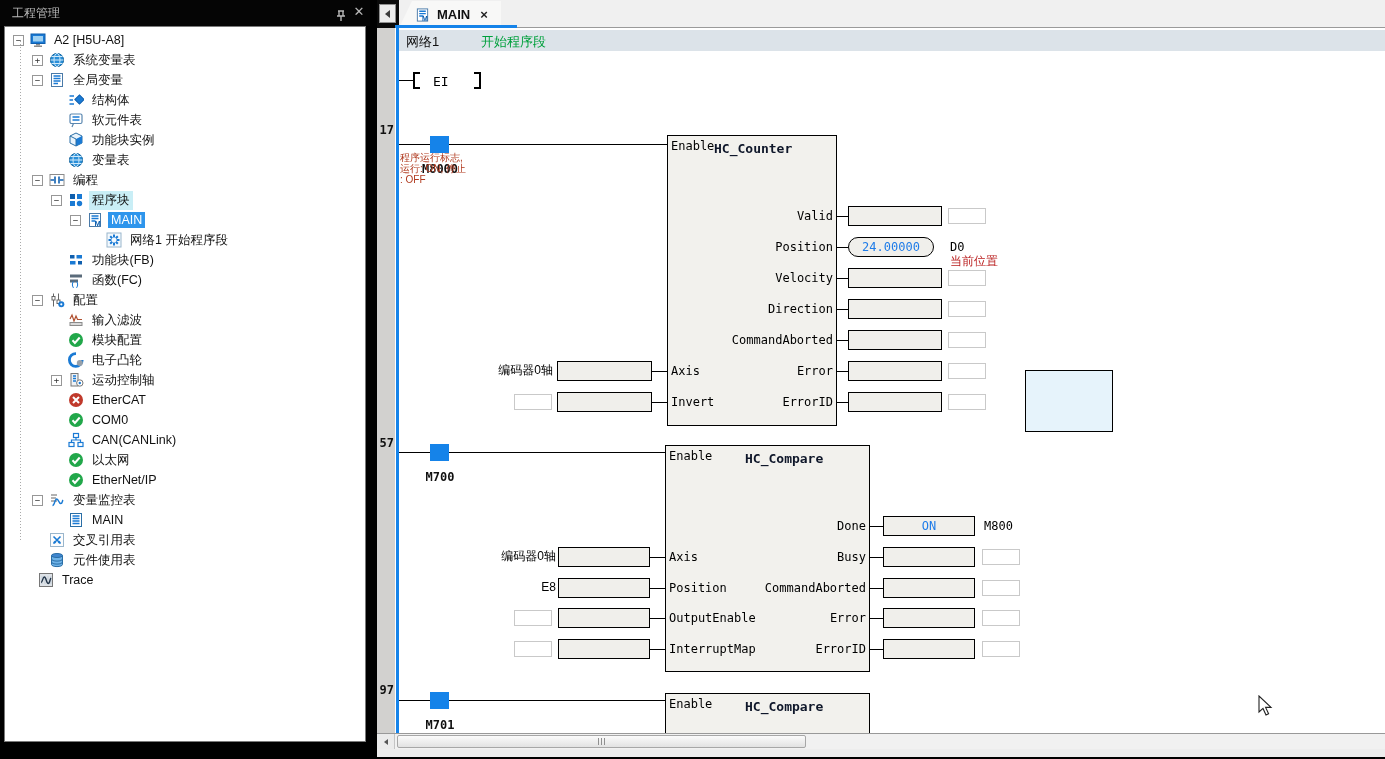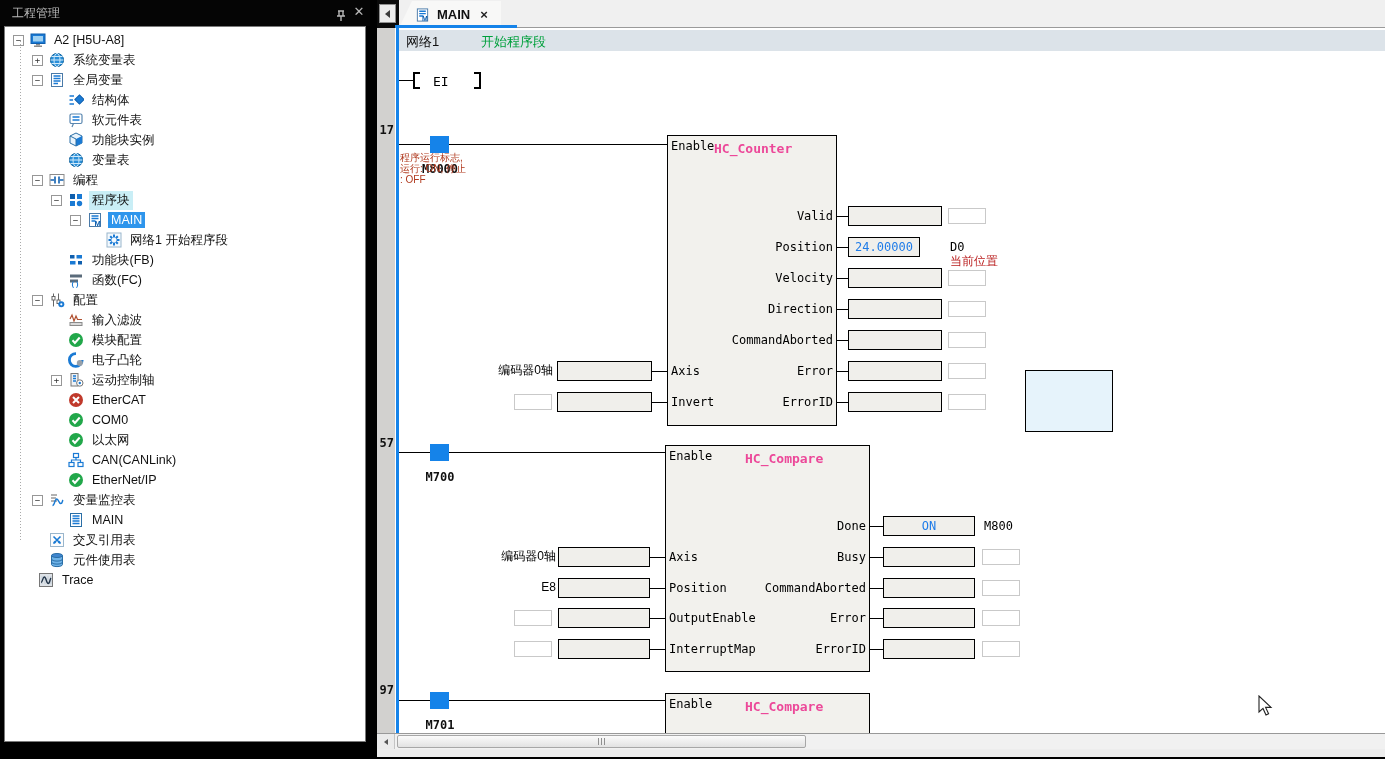--- a/index.html
+++ b/index.html
@@ -47,21 +47,21 @@
   .netband{position:absolute;left:22px;top:2px;width:986px;height:21px;background:#dce3e9;text-align:center;}
   .net-num{position:absolute;left:7px;top:3px;font-size:13px;color:#111;}
   .net-title{position:absolute;left:82px;top:3px;font-size:13px;color:#00a03c;}
 
   .rnum{position:absolute;left:0;width:17px;text-align:right;font:bold 12px "DejaVu Sans Mono",monospace;color:#111;}
   .wire{position:absolute;background:#000;height:1px;}
   .contact{position:absolute;width:19px;height:17px;background:#1583e9;}
   .clabel{position:absolute;width:66px;text-align:center;font:bold 12px "DejaVu Sans Mono",monospace;color:#111;margin-top:40px;}
   .rcomment{position:absolute;font-size:10px;line-height:11px;color:#b0391e;}
   .fblock{position:absolute;border:1px solid #000;background:#f2f1ed;box-sizing:border-box;}
-  .btitle{position:absolute;font:bold 13px "DejaVu Sans Mono",monospace;color:#ec4899;}
+  .btitle{position:absolute;font:bold 13px "DejaVu Sans Mono",monospace;color:#0f172a;}
   .pinlbl{position:absolute;font:12px "DejaVu Sans Mono",monospace;color:#000;height:14px;line-height:14px;}
   .pinlbl.r{text-align:right;}
   .vbox{position:absolute;height:20px;border:1px solid #000;background:#f0efeb;box-sizing:border-box;
         font:12px "DejaVu Sans Mono",monospace;color:#1f7ce8;text-align:center;line-height:18px;}
   .sbox{position:absolute;width:38px;height:16px;border:1px solid #c9c9c9;background:#fff;box-sizing:border-box;}
   .oplbl{position:absolute;width:132px;text-align:right;font-size:12px;color:#000;height:15px;line-height:15px;}
   .tgt{position:absolute;font:12px "DejaVu Sans Mono",monospace;color:#000;height:16px;line-height:16px;}
   .ocmt{position:absolute;font-size:12px;color:#b91c1c;height:15px;line-height:15px;}
   .brk{position:absolute;width:7px;height:17px;box-sizing:border-box;}
   .brkL{border-left:2px solid #000;border-top:2px solid #000;border-bottom:2px solid #000;}
@@ -316,39 +316,39 @@
               <circle cx="8" cy="8" r="7" fill="#21a74a"></circle>
               <path d="M4.5 8.3l2.4 2.6 4.8-5.4" stroke="#fff" stroke-width="2" fill="none"></path>
             </svg>
           </span>
           <span class="tlbl">COM0</span>
         </div>
         <div class="trow" style="padding-left: 46px;">
           <span class="expsp"></span>
           <span class="ticn">
             <svg width="16" height="16" viewBox="0 0 16 16">
-              <circle cx="8" cy="8" r="7" fill="#21a74a"></circle>
-              <path d="M4.5 8.3l2.4 2.6 4.8-5.4" stroke="#fff" stroke-width="2" fill="none"></path>
-            </svg>
-          </span>
-          <span class="tlbl">以太网</span>
-        </div>
-        <div class="trow" style="padding-left: 46px;">
-          <span class="expsp"></span>
-          <span class="ticn">
-            <svg width="16" height="16" viewBox="0 0 16 16">
               <g stroke="#1a7ad4" fill="#fff" stroke-width="1.2">
                 <rect x="5.5" y="1.5" width="5" height="4"></rect>
                 <rect x="1" y="10.5" width="5" height="4"></rect>
                 <rect x="10" y="10.5" width="5" height="4"></rect>
                 <path d="M8 5.5V8M3.5 10.5V8h9v2.5" fill="none"></path>
               </g>
             </svg>
           </span>
           <span class="tlbl">CAN(CANLink)</span>
+        </div>
+        <div class="trow" style="padding-left: 46px;">
+          <span class="expsp"></span>
+          <span class="ticn">
+            <svg width="16" height="16" viewBox="0 0 16 16">
+              <circle cx="8" cy="8" r="7" fill="#21a74a"></circle>
+              <path d="M4.5 8.3l2.4 2.6 4.8-5.4" stroke="#fff" stroke-width="2" fill="none"></path>
+            </svg>
+          </span>
+          <span class="tlbl">以太网</span>
         </div>
         <div class="trow" style="padding-left: 46px;">
           <span class="expsp"></span>
           <span class="ticn">
             <svg width="16" height="16" viewBox="0 0 16 16">
               <circle cx="8" cy="8" r="7" fill="#21a74a"></circle>
               <path d="M4.5 8.3l2.4 2.6 4.8-5.4" stroke="#fff" stroke-width="2" fill="none"></path>
             </svg>
           </span>
           <span class="tlbl">EtherNet/IP</span>
@@ -465,21 +465,21 @@
         <div class="clabel" style="left: 30px; top: 650px;">M701</div>
         <div class="fblock" style="left: 290px; top: 107px; width: 170px; height: 291px;"></div>
         <div class="pinlbl" style="left: 294px; top: 111px;">Enable</div>
         <div class="btitle" style="left: 337px; top: 113px;">HC_Counter</div>
         <div class="pinlbl r" style="left: 316px; top: 181px; width: 140px;">Valid</div>
         <div class="wire" style="left: 460px; top: 188px; width: 11px;"></div>
         <div class="vbox" style="left: 471px; top: 178px; width: 94px;"></div>
         <div class="sbox" style="left: 571px; top: 180px;"></div>
         <div class="pinlbl r" style="left: 316px; top: 212px; width: 140px;">Position</div>
         <div class="wire" style="left: 460px; top: 219px; width: 11px;"></div>
-        <div class="vbox" style="left: 471px; top: 209px; width: 72px;">24.00000</div>
+        <div class="vbox" style="left: 471px; top: 209px; width: 86px; border-radius: 10px;">24.00000</div>
         <div class="tgt" style="left: 573px; top: 211px;">D0</div>
         <div class="ocmt" style="left: 573px; top: 226px;">当前位置</div>
         <div class="pinlbl r" style="left: 316px; top: 243px; width: 140px;">Velocity</div>
         <div class="wire" style="left: 460px; top: 250px; width: 11px;"></div>
         <div class="vbox" style="left: 471px; top: 240px; width: 94px;"></div>
         <div class="sbox" style="left: 571px; top: 242px;"></div>
         <div class="pinlbl r" style="left: 316px; top: 274px; width: 140px;">Direction</div>
         <div class="wire" style="left: 460px; top: 281px; width: 11px;"></div>
         <div class="vbox" style="left: 471px; top: 271px; width: 94px;"></div>
         <div class="sbox" style="left: 571px; top: 273px;"></div>

